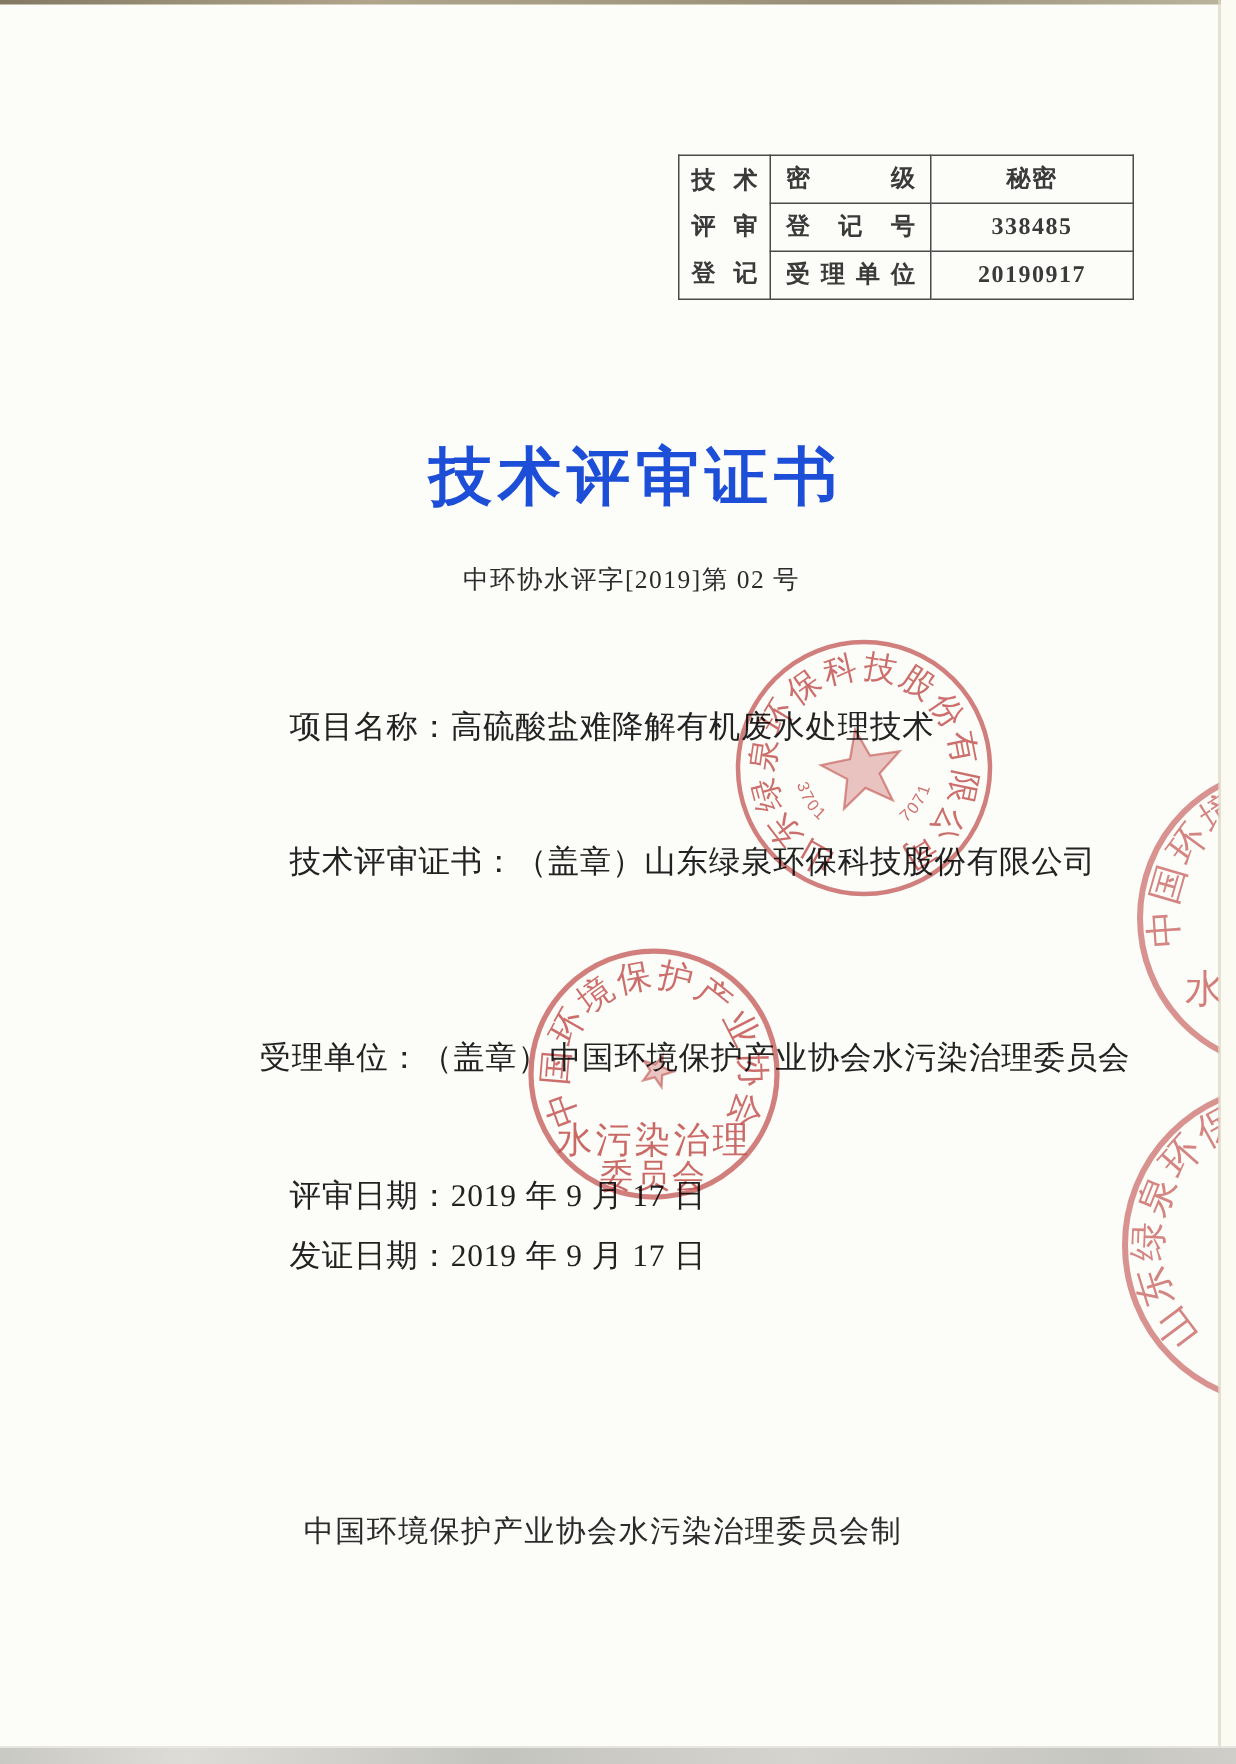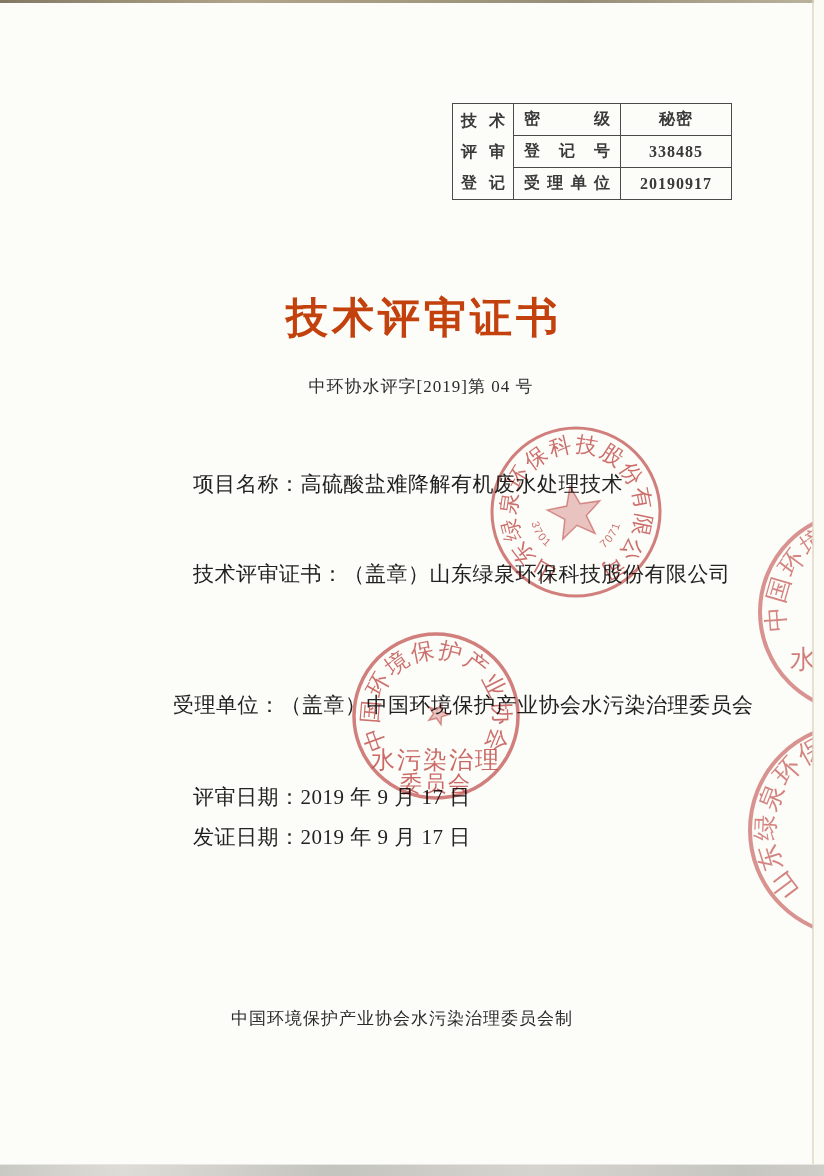--- a/index.html
+++ b/index.html
@@ -19,37 +19,37 @@
   .edge-right-line{position:absolute;top:0;bottom:0;right:10px;width:2px;background:#ddd6c2;opacity:.7;}
   .edge-right-strip{position:absolute;top:0;bottom:0;right:0;width:10px;background:#fbfaf3;}
 
   
   .reg-table{position:absolute;left:452px;top:103px;border-collapse:collapse;
     font-size:16px;color:#3a3a3a;font-weight:bold;}
   .reg-table td{border:1.5px solid #4a4a4a;height:31px;padding:0 10px;}
   .reg-table td.side{width:44px;padding:0 8px;}
   .reg-table td.side div{text-align:justify;text-align-last:justify;line-height:31px;}
   .reg-table td.lbl{width:86px;text-align:justify;text-align-last:justify;}
-  .reg-table td.val{width:110px;text-align:center;padding:0 0;letter-spacing:1px;}
+  .reg-table td.val{width:110px;text-align:center;padding:0 12px;letter-spacing:1px;}
 
   .title{position:absolute;top:290px;left:424px;transform:translateX(-50%);
     font-family:"Liberation Sans","DejaVu Sans",sans-serif;
-    font-size:42px;font-weight:bold;letter-spacing:4px;white-space:nowrap;color:#c2410c;}
+    font-size:42px;font-weight:bold;letter-spacing:4px;white-space:nowrap;color:#1d4ed8;}
   .doc-number{position:absolute;top:375px;left:421px;transform:translateX(-50%);
     font-size:17px;letter-spacing:1px;white-space:nowrap;color:#2b2b2b;}
 
   .field{position:absolute;font-size:21px;letter-spacing:.5px;white-space:nowrap;color:#222;}
   .field-0{top:470px;left:193px;}
   .field-1{top:560px;left:193px;}
   .field-2{top:691px;left:173px;}
   .field-3{top:783px;left:193px;}
   .field-4{top:823px;left:193px;text-align:right;}
 
   .footer-note{position:absolute;top:1007px;left:402px;transform:translateX(-50%);
-    font-size:17px;letter-spacing:1px;white-space:nowrap;color:#2b2b2b;}
+    font-size:20px;letter-spacing:1px;white-space:nowrap;color:#2b2b2b;}
 
   
   .stamp-layer{position:absolute;left:0;top:0;width:824px;height:1176px;
     mix-blend-mode:multiply;pointer-events:none;}
   .seal-ring{fill:none;stroke:#c4514f;stroke-opacity:.72;}
   .ring-text{font-family:"Liberation Sans","DejaVu Sans",sans-serif;
     fill:#c4514f;fill-opacity:.82;letter-spacing:2px;}
   .seal-center-text{font-family:"Liberation Sans","DejaVu Sans",sans-serif;
     fill:#c4514f;fill-opacity:.85;text-anchor:middle;letter-spacing:2px;}
   .seal-serial{font-family:"Liberation Sans","DejaVu Sans",sans-serif;
@@ -80,21 +80,21 @@
       <td class="val">338485</td>
     </tr>
     <tr>
       <td class="lbl">受理单位</td>
       <td class="val">20190917</td>
     </tr>
   </tbody>
     </table>
 
   <div class="title">技术评审证书</div>
-  <div class="doc-number">中环协水评字[2019]第 04 号</div>
+  <div class="doc-number">中环协水评字[2019]第 02 号</div>
 
   <div class="field field-0">
     <span>项目名称：</span><span>高硫酸盐难降解有机废水处理技术</span>
   </div>
   <div class="field field-1">
     <span>技术评审证书：</span><span>（盖章）山东绿泉环保科技股份有限公司</span>
   </div>
   <div class="field field-2">
     <span>受理单位：</span><span>（盖章）中国环境保护产业协会水污染治理委员会</span>
   </div>

